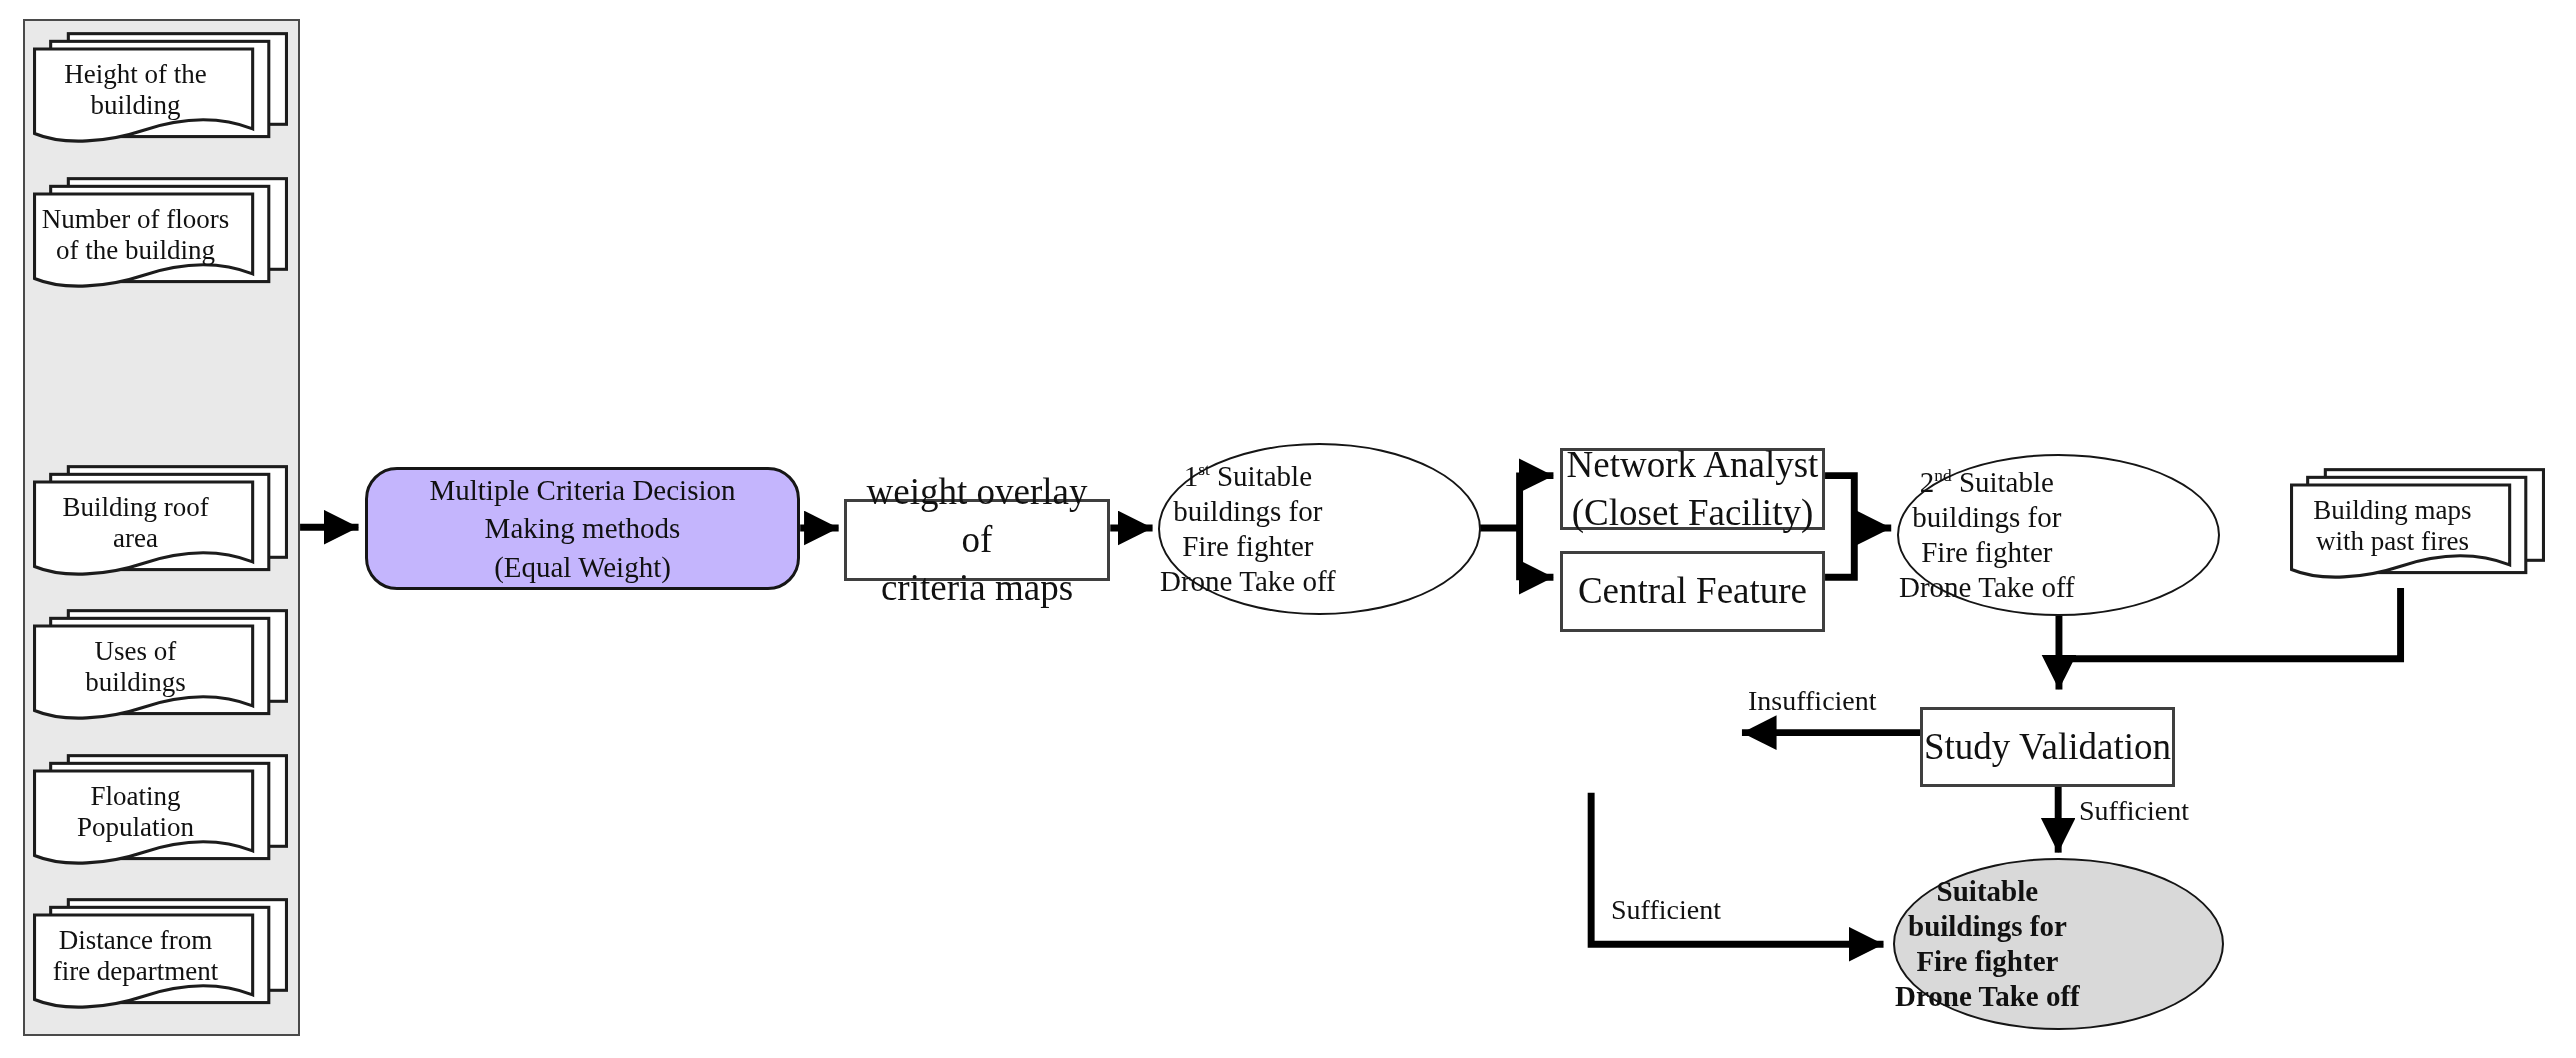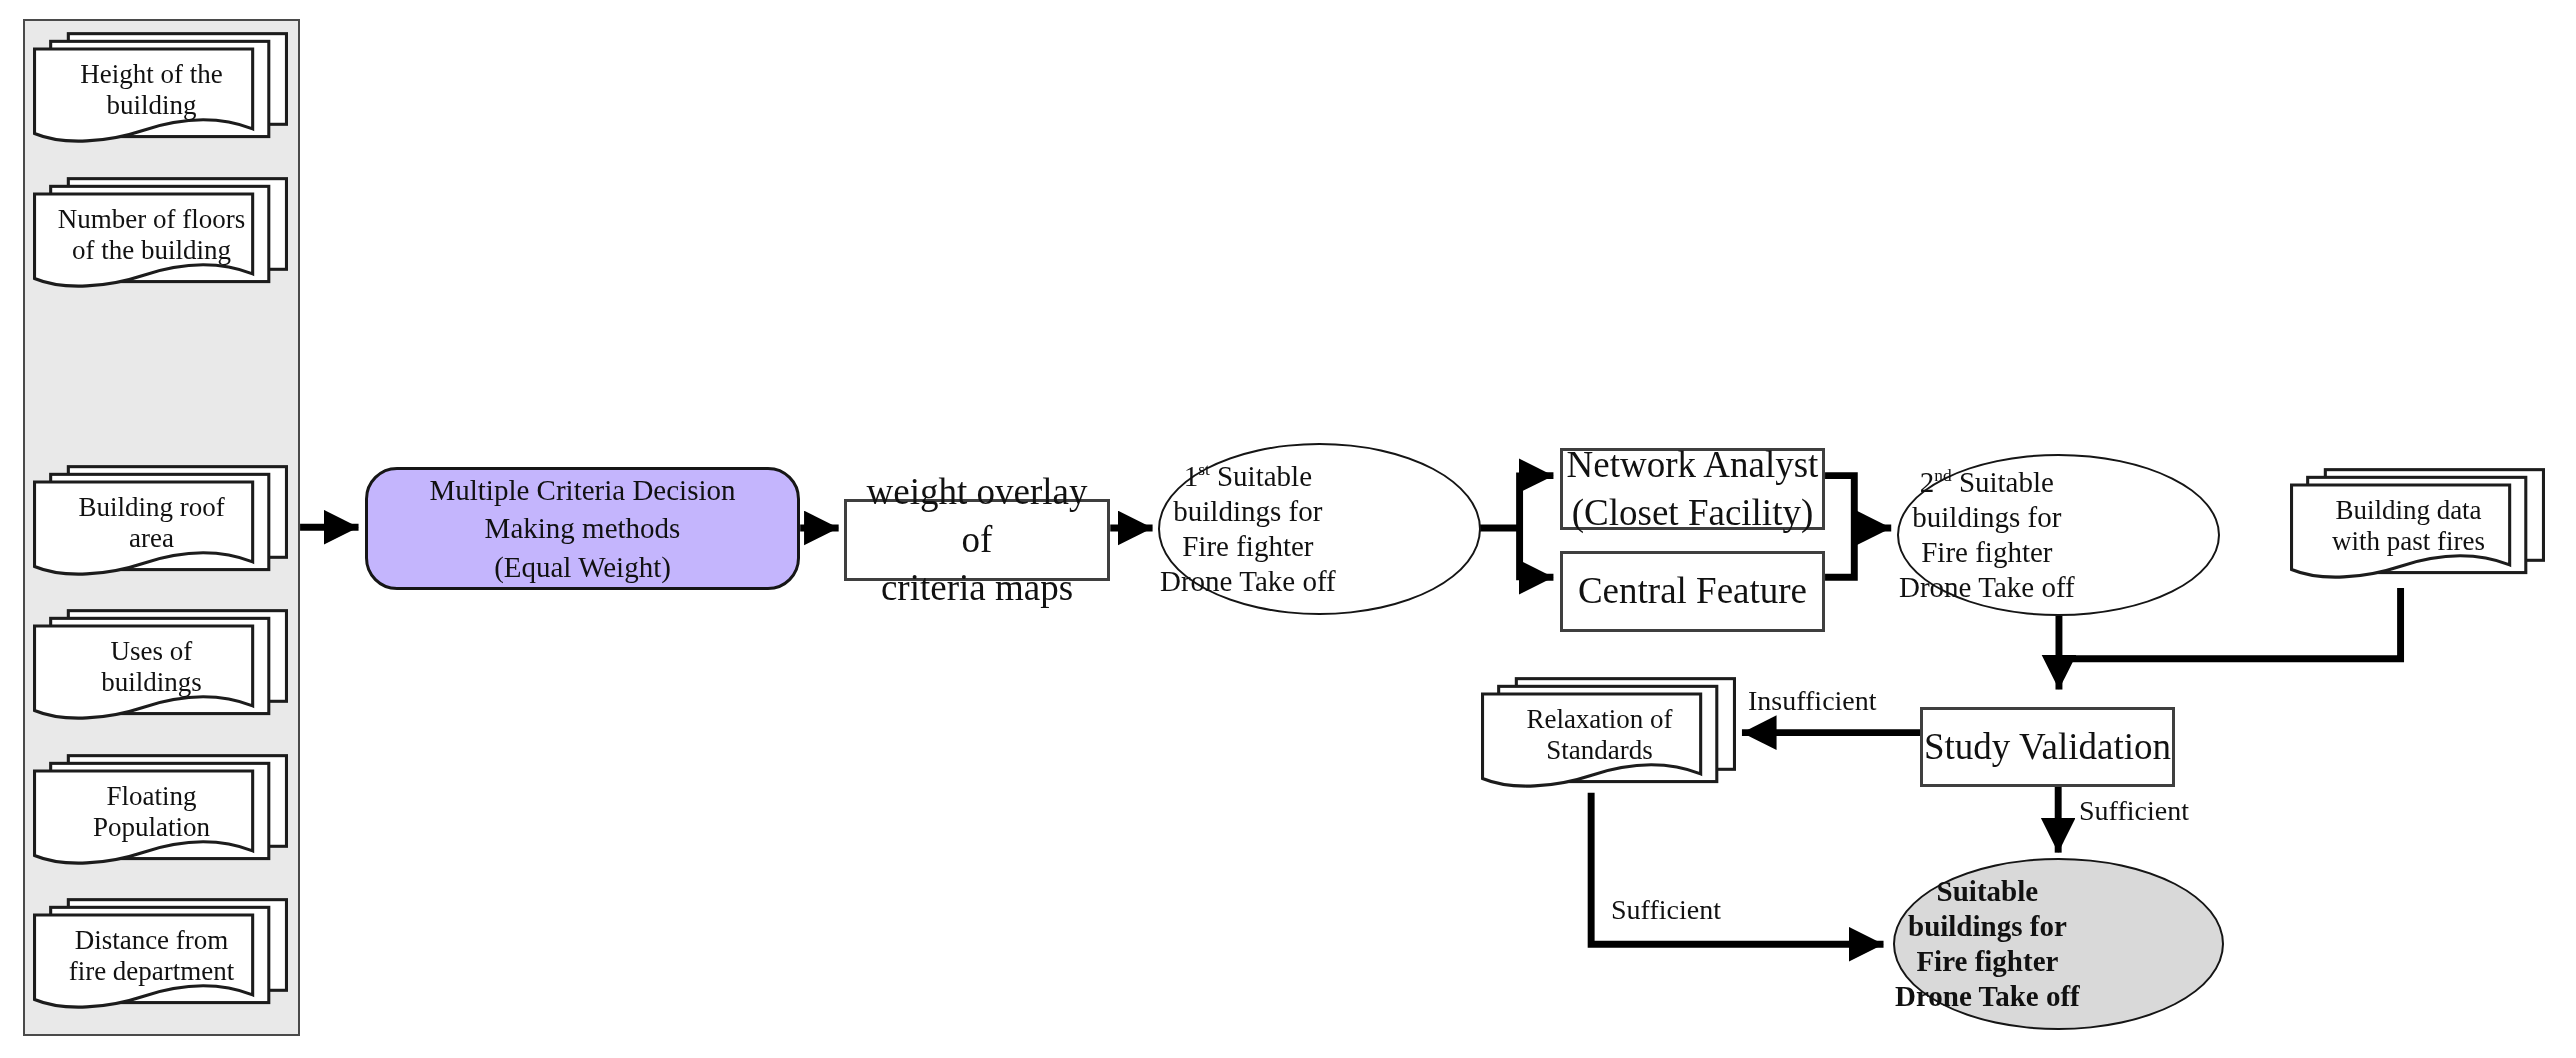--- a/index.html
+++ b/index.html
@@ -8,21 +8,21 @@
   
   #wires{position:absolute;left:0;top:0;width:2576px;height:1059px;}
   
   .panel{position:absolute;left:23px;top:19px;width:277px;height:1017px;
          background:#e9e9e9;border:2.3px solid #4a4a4a;box-sizing:border-box;}
   
   .doc{position:absolute;width:255px;height:117px;}
   .doc svg{position:absolute;left:0;top:0;}
   .doc-label{position:absolute;left:1.5px;top:17px;width:202px;height:82px;
              display:flex;align-items:center;justify-content:center;text-align:center;
-             white-space:pre-line;font-size:27px;line-height:1.15;margin-left:16px;}
+             white-space:pre-line;font-size:27px;line-height:1.15;}
   
   .rect{position:absolute;background:#fff;border:3.8px solid #3f3f3f;box-sizing:border-box;
         display:flex;align-items:center;justify-content:center;text-align:center;
         font-size:37px;line-height:1.3;white-space:pre-line;margin-top:12px;}
   .rounded{position:absolute;background:#c4b5fd;border:3.1px solid #161616;border-radius:32px;
         box-sizing:border-box;display:flex;align-items:center;justify-content:center;
         text-align:center;font-size:29px;line-height:1.32;white-space:pre-line;}
   
   .ellipse{position:absolute;background:#fff;border:2.3px solid #151515;border-radius:50%;
         box-sizing:border-box;display:flex;align-items:center;justify-content:flex-start;
@@ -164,37 +164,26 @@
   </div>
 
   <div class="doc" style="left:2290px;top:468px">
     <svg width="255" height="117" viewBox="0 0 332 152">
       <g fill="#fff" stroke="#1c1c1c" stroke-width="4">
         <rect x="46" y="2" width="284" height="118"></rect>
         <rect x="23" y="12" width="284" height="124"></rect>
         <path d="M2,22 H286 V126 C235,106 185,114 143,128 C98,143 40,148 2,132 Z"></path>
       </g>
     </svg>
-    <div class="doc-label">Building data
+    <div class="doc-label">Building maps
 with past fires</div>
   </div>
 
   <div class="rect" style="left:1920px;top:695px;width:255px;height:80px;border-width:3.1px">Study Validation</div>
 
-  <div class="doc" style="left:1481px;top:677px">
-    <svg width="255" height="117" viewBox="0 0 332 152">
-      <g fill="#fff" stroke="#1c1c1c" stroke-width="4">
-        <rect x="46" y="2" width="284" height="118"></rect>
-        <rect x="23" y="12" width="284" height="124"></rect>
-        <path d="M2,22 H286 V126 C235,106 185,114 143,128 C98,143 40,148 2,132 Z"></path>
-      </g>
-    </svg>
-    <div class="doc-label">Relaxation of
-Standards</div>
-  </div>
 
   <div class="ellipse final" style="left:1893px;top:858px;width:331px;height:172px">
     <div class="etext pre">Suitable
 buildings for
 Fire fighter
 Drone Take off</div>
   </div>
 
   <div class="lbl" style="left:1748px;top:685px">Insufficient</div>
   <div class="lbl" style="left:2079px;top:795px">Sufficient</div>

